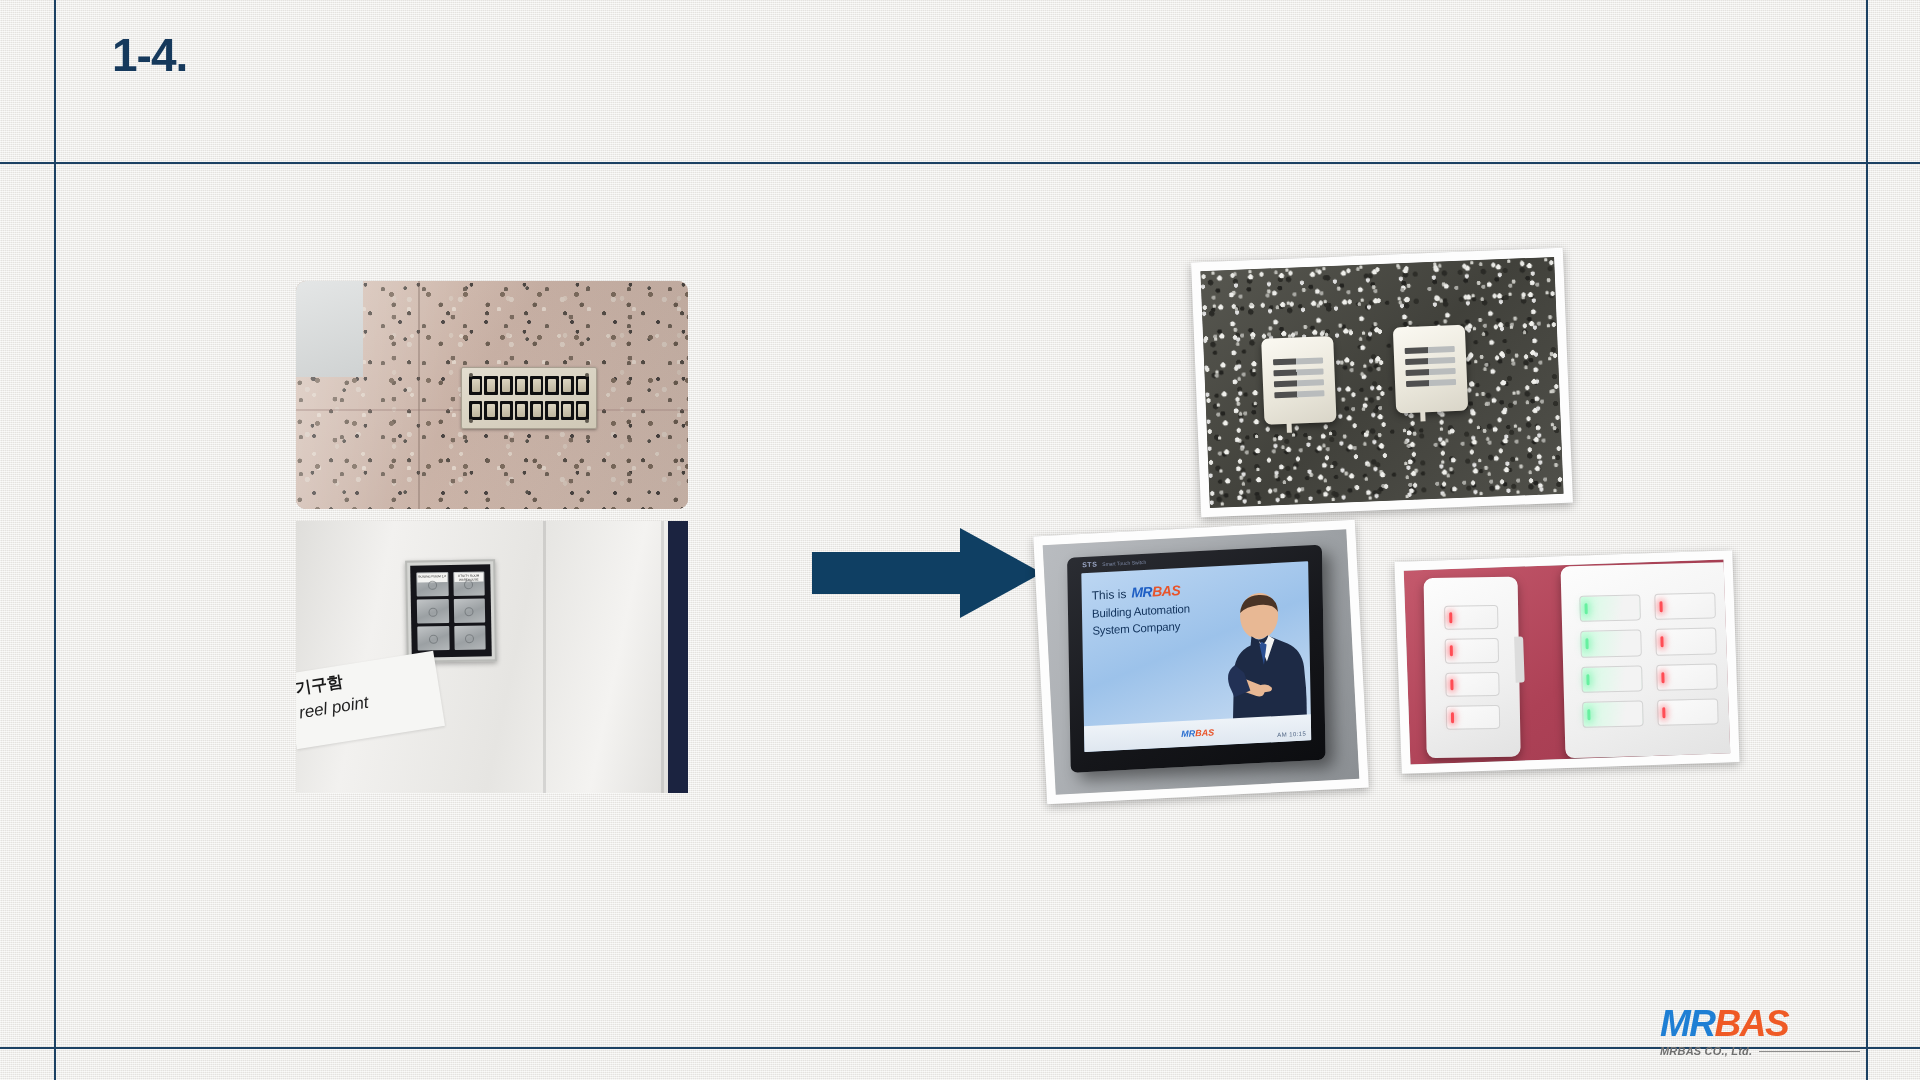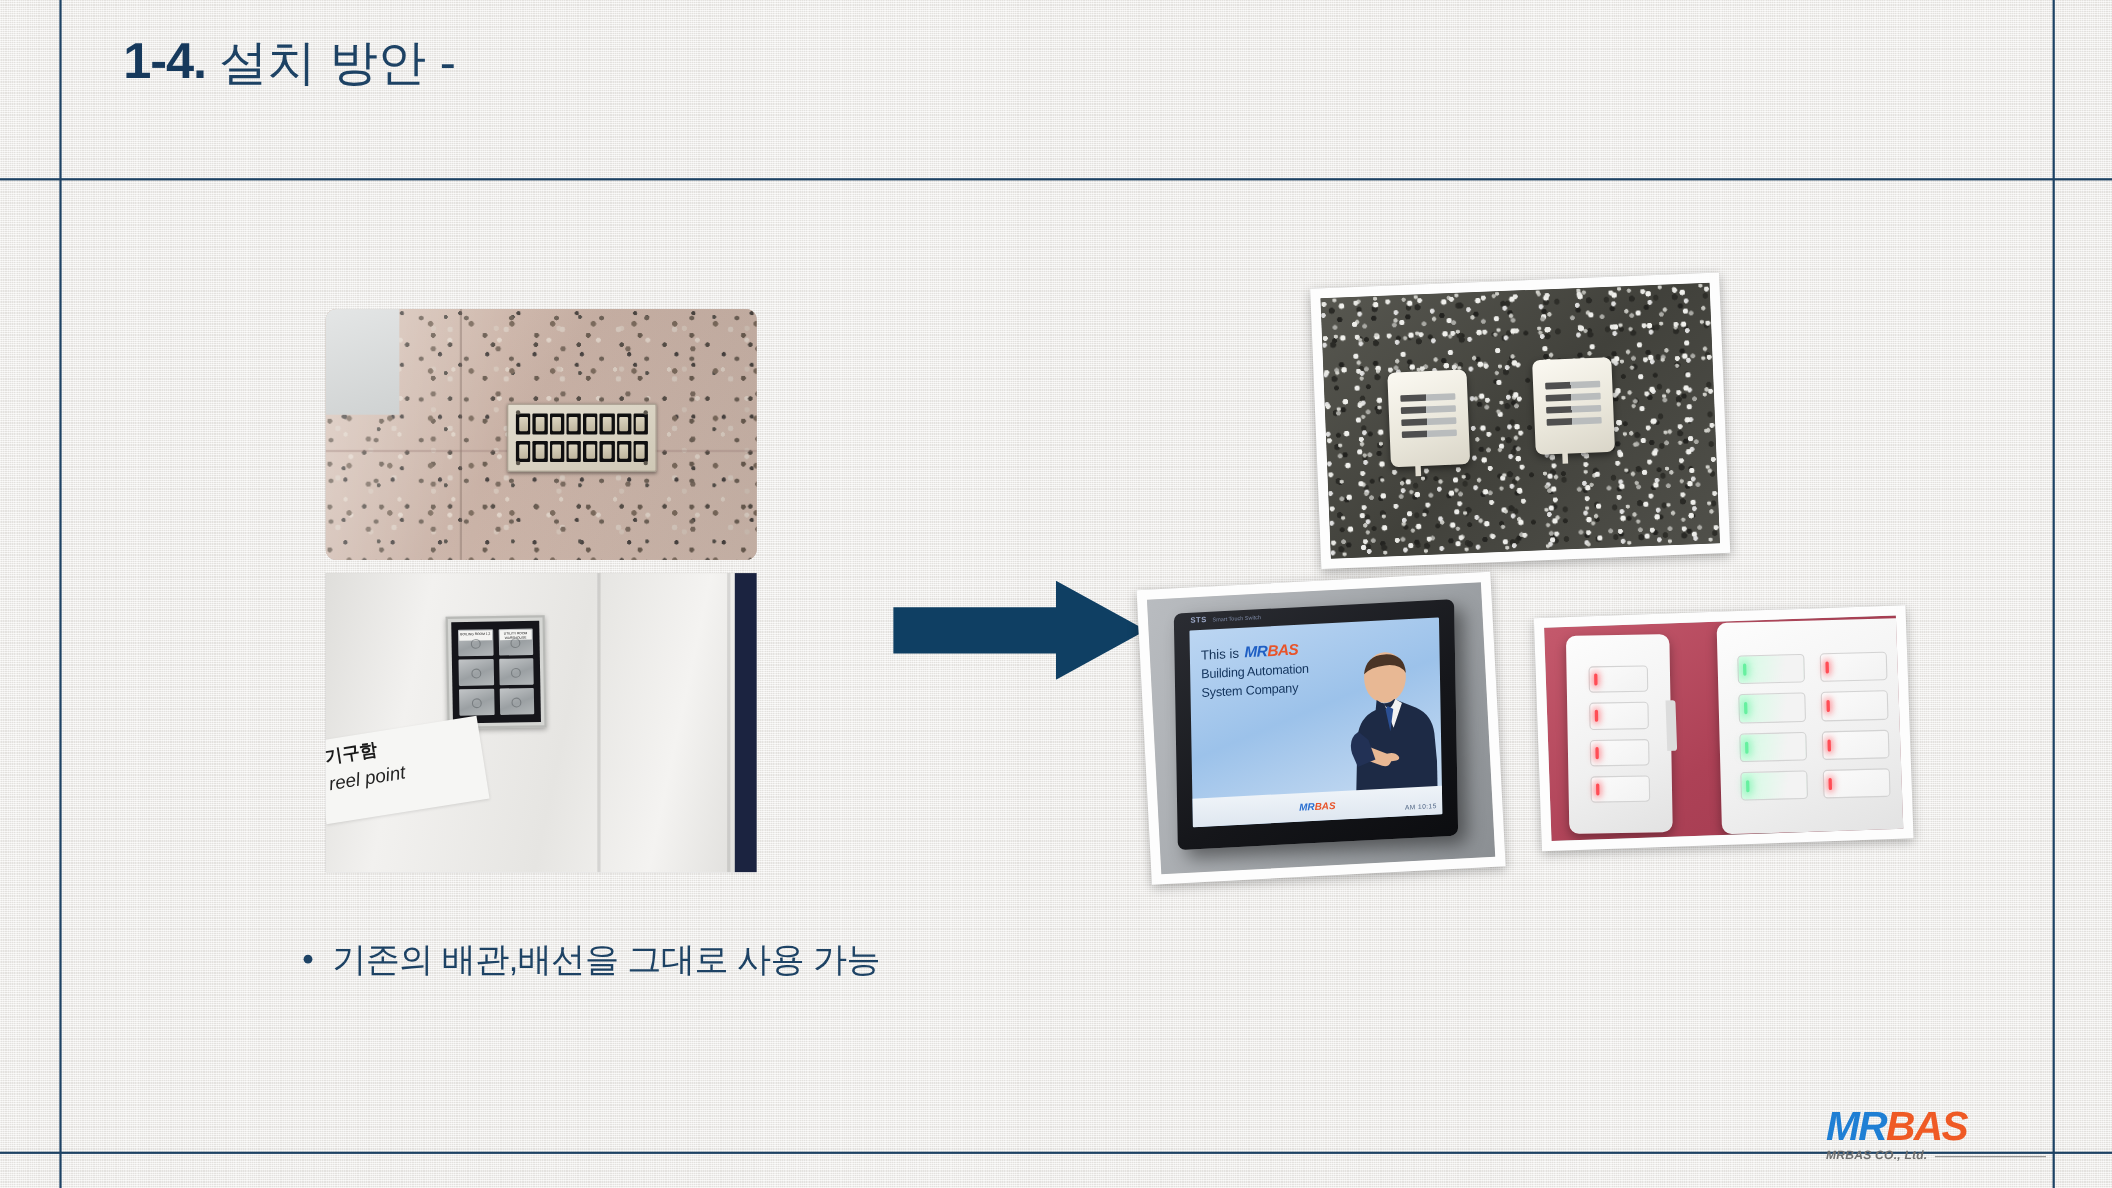--- a/index.html
+++ b/index.html
@@ -353,21 +353,20 @@
 </head>
 <body>
 
 <div class="frame-line" id="line-v-left"></div>
 <div class="frame-line" id="line-v-right"></div>
 <div class="frame-line" id="line-h-top"></div>
 <div class="frame-line" id="line-h-bottom"></div>
 
 <div id="title-area">
   <span id="title-number">1-4.</span>
-  <span id="title-main">설치 방안 - </span>
 </div>
 
 <div class="photo" id="photo-old-keypad">
   <div class="photo-inner">
     <div class="granite-pink"></div>
     <div id="keypad-light"></div>
     <div id="keypad-seam-v"></div>
     <div id="keypad-seam-h"></div>
 
     <div id="old-keypad-plate">
@@ -579,24 +578,20 @@
           </div>
         <div class="switch-btn">
             <span class="led led-red-r"></span>
           </div>
       </div>
     </div>
   </div>
 </div>
 
 <div id="bullet-list">
-  <div class="bullet-item">
-    <span class="bullet-dot"></span>
-    <span class="bullet-text">기존의 배관,배선을 그대로 사용 가능</span>
-  </div>
 </div>
 
 <div id="logo-area">
   <div id="logo-wordmark">
     <span id="logo-mr">MR</span><span id="logo-bas">BAS</span>
   </div>
   <div id="logo-sub-row">
     <span id="logo-sub">MRBAS CO., Ltd.</span>
     <span id="logo-sub-rule"></span>
   </div>

